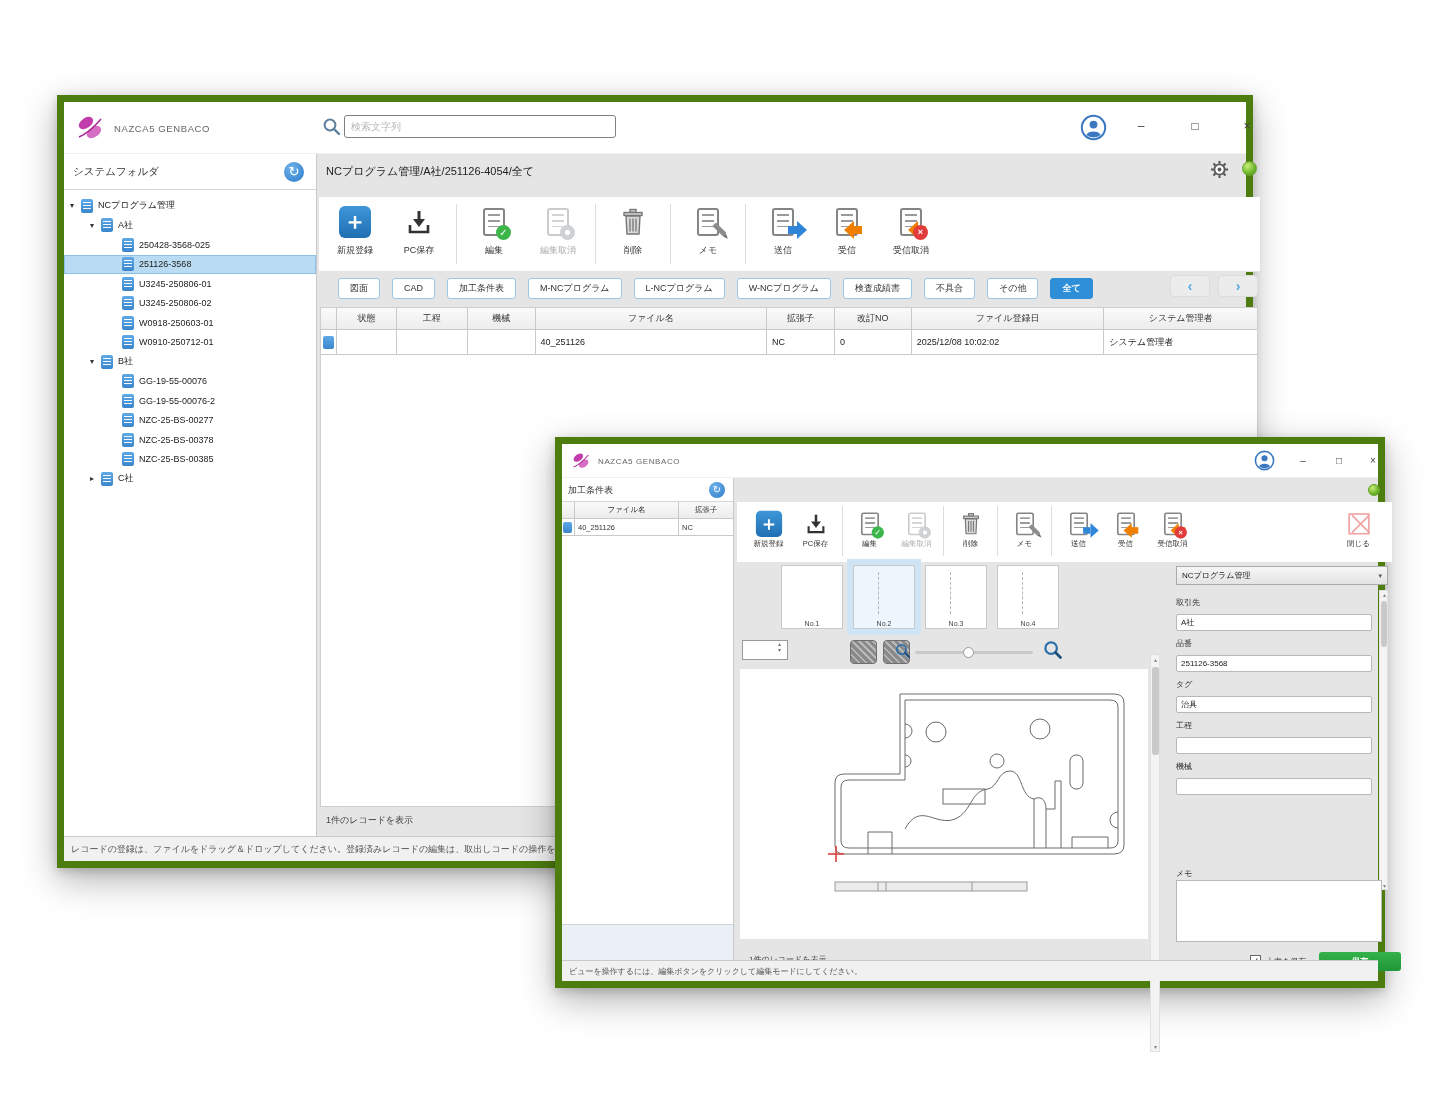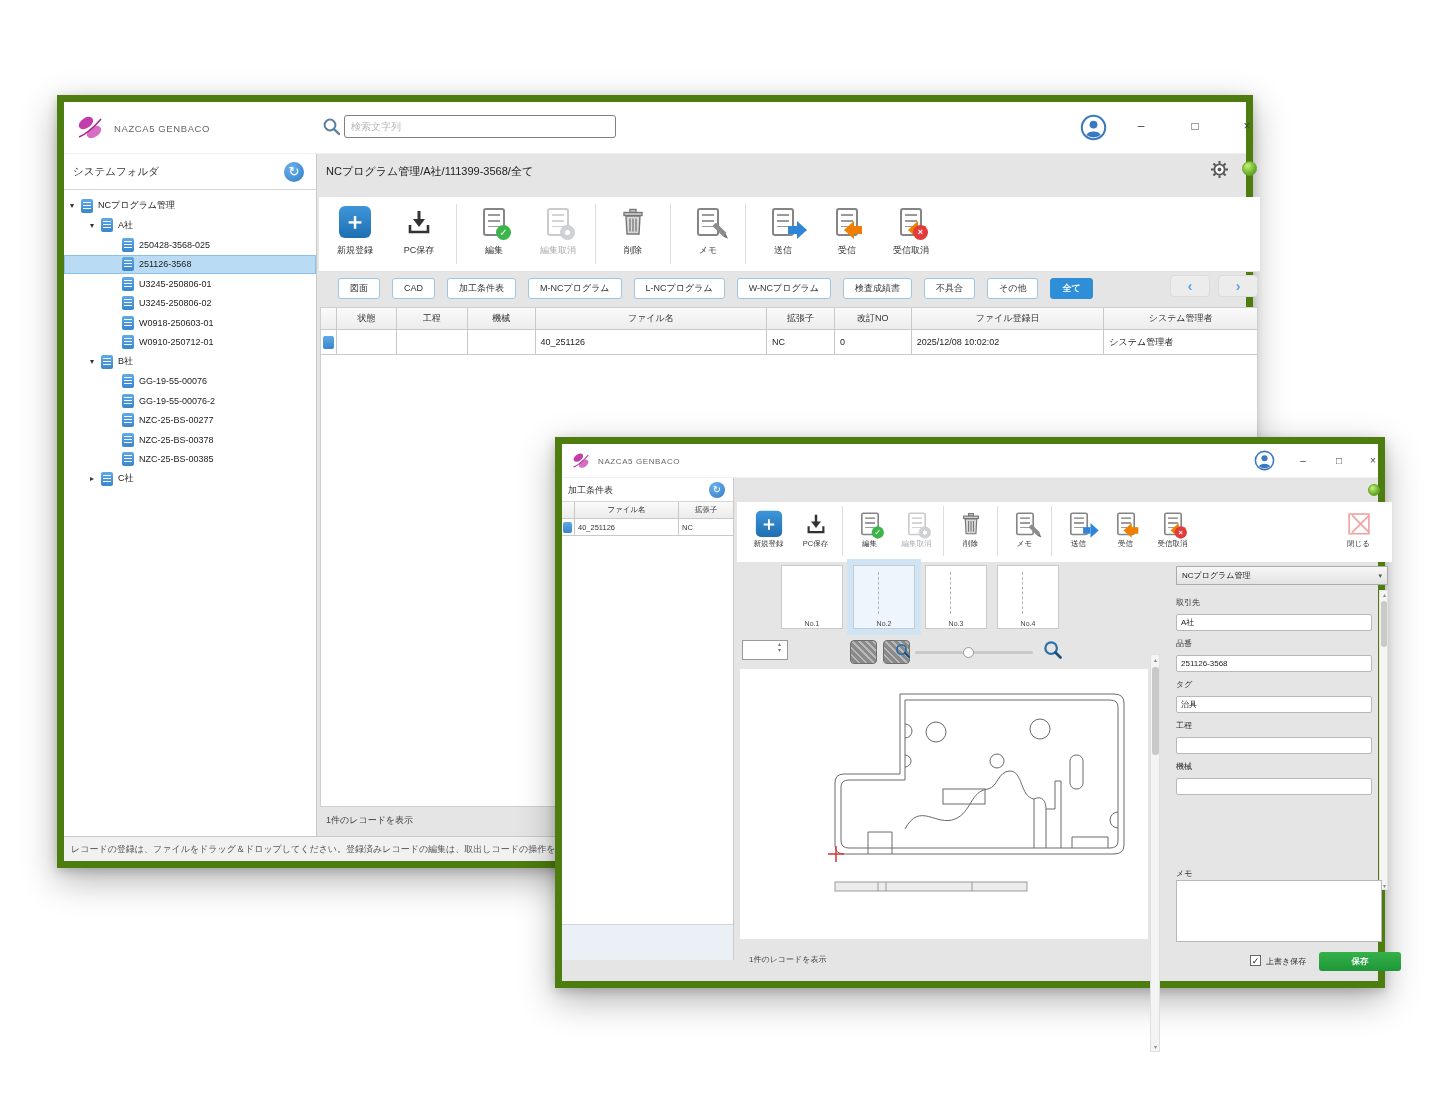--- a/index.html
+++ b/index.html
@@ -297,21 +297,21 @@
           <span>NZC-25-BS-00385</span>
         </div>
         <div class="titem lv1">
           <span class="texp">▸</span>
           <span class="tdoc"></span>
           <span>C社</span>
         </div>
       </div>
   </div>
 
-  <div class="crumb nowrap" style="max-width:860px;">NCプログラム管理/A社/111399-3568/全て</div>
+  <div class="crumb nowrap" style="max-width:860px;">NCプログラム管理/A社/251126-4054/全て</div>
   <svg class="gear-ico" width="19" height="19" viewBox="0 0 20 20">
     <g stroke="#5a5a5a" stroke-width="2.2">
       <line x1="10" y1="1" x2="10" y2="4"></line>
         <line x1="10" y1="16" x2="10" y2="19"></line>
       <line x1="1" y1="10" x2="4" y2="10"></line>
         <line x1="16" y1="10" x2="19" y2="10"></line>
       <line x1="3.6" y1="3.6" x2="5.8" y2="5.8"></line>
         <line x1="14.2" y1="14.2" x2="16.4" y2="16.4"></line>
       <line x1="3.6" y1="16.4" x2="5.8" y2="14.2"></line>
         <line x1="14.2" y1="5.8" x2="16.4" y2="3.6"></line>
@@ -735,13 +735,14 @@
     </div>
     <div class="memo-label">メモ</div>
     <textarea class="memo-area" style=""></textarea>
     <div class="save-row">
       <div class="cbox" id="w2-checkbox">✓</div>
       <div class="cbox-label">上書き保存</div>
       <div class="save-btn">保存</div>
     </div>
   </div>
 
+  <div class="bottombar nowrap">ビューを操作するには、編集ボタンをクリックして編集モードにしてください。</div>
 </div>
 
 </body></html>

